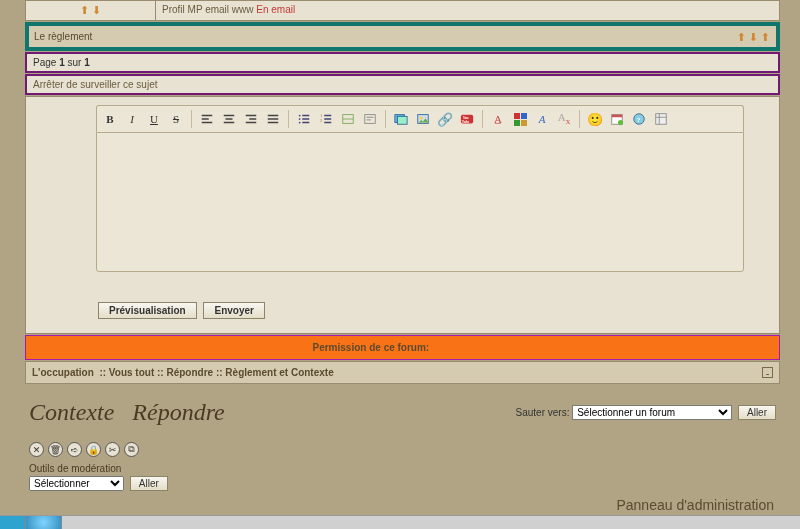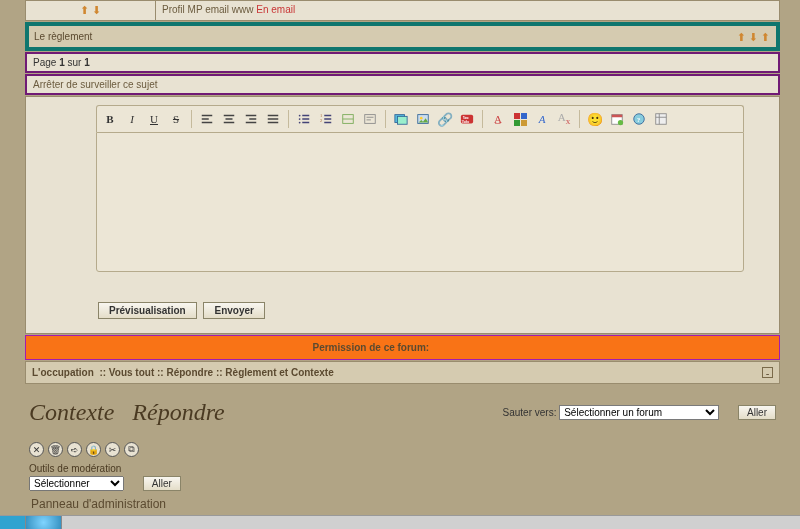--- a/index.html
+++ b/index.html
@@ -159,21 +159,21 @@
     width: 160px;
     background: #fff;
     border: 1px solid #7a7a7a;
   }
   .small-btn {
     background: linear-gradient(#f8f6f0,#e4ddc8);
     border: 1px solid #8a8468;
     padding: 1px 8px;
     font-size: 10px;
     cursor: pointer;
-    margin-left:16px;
+    margin-left:3px;
   }
   .mod-icons {
     padding: 4px;
     display:flex;
     gap:4px;
   }
   .mod-icon {
     width: 15px; height: 15px;
     border: 1px solid #555;
     border-radius: 50%;
@@ -182,24 +182,24 @@
     justify-content:center;
     font-size:9px;
     background: #e8e2d2;
     cursor:pointer;
     color:#333;
   }
   .mod-label { padding: 2px 4px; color:#4a3a22; font-size:10px;}
   .mod-form { padding: 0 4px; }
   .mod-form select { font-size:10px; width:95px; }
   .admin-panel {
-    text-align:left;
+    text-align:right;
     padding: 6px;
     color:#5b4a30;
-    font-size:12px;
+    font-size:14px;
   }
   .taskbar {
     position: fixed;
     bottom: 0; left:0; right:0;
     height: 14px;
     background: #d0d0d0;
     border-top:1px solid #999;
     display:flex;
   }
   .task-start { width:26px; height:100%; background:#2fa3d0; border-right:1px solid #888;}

